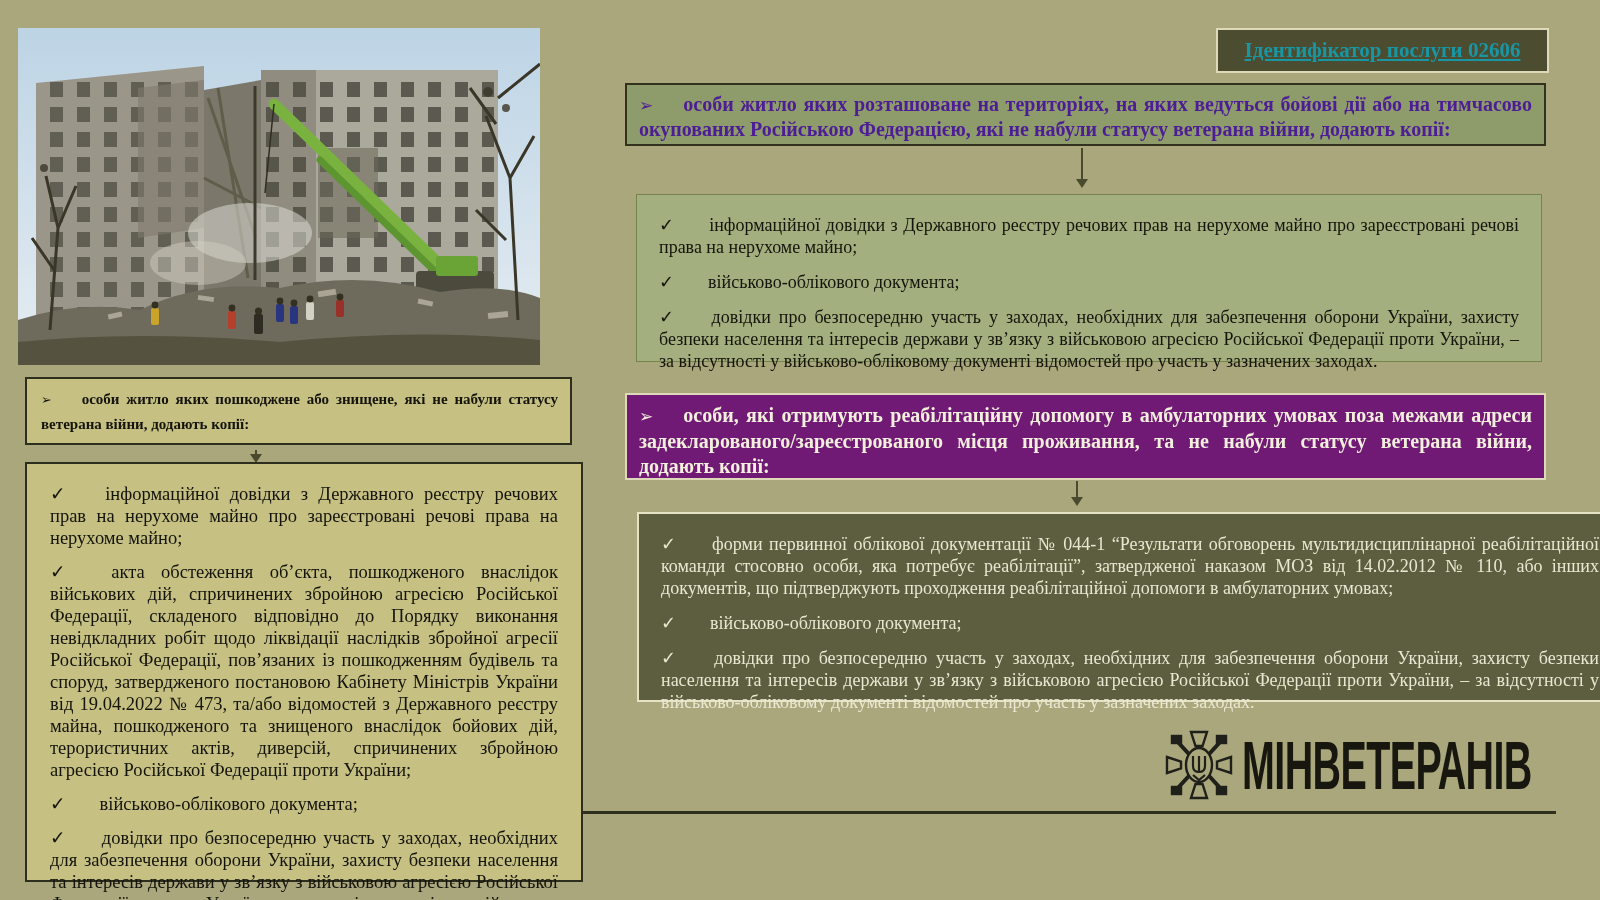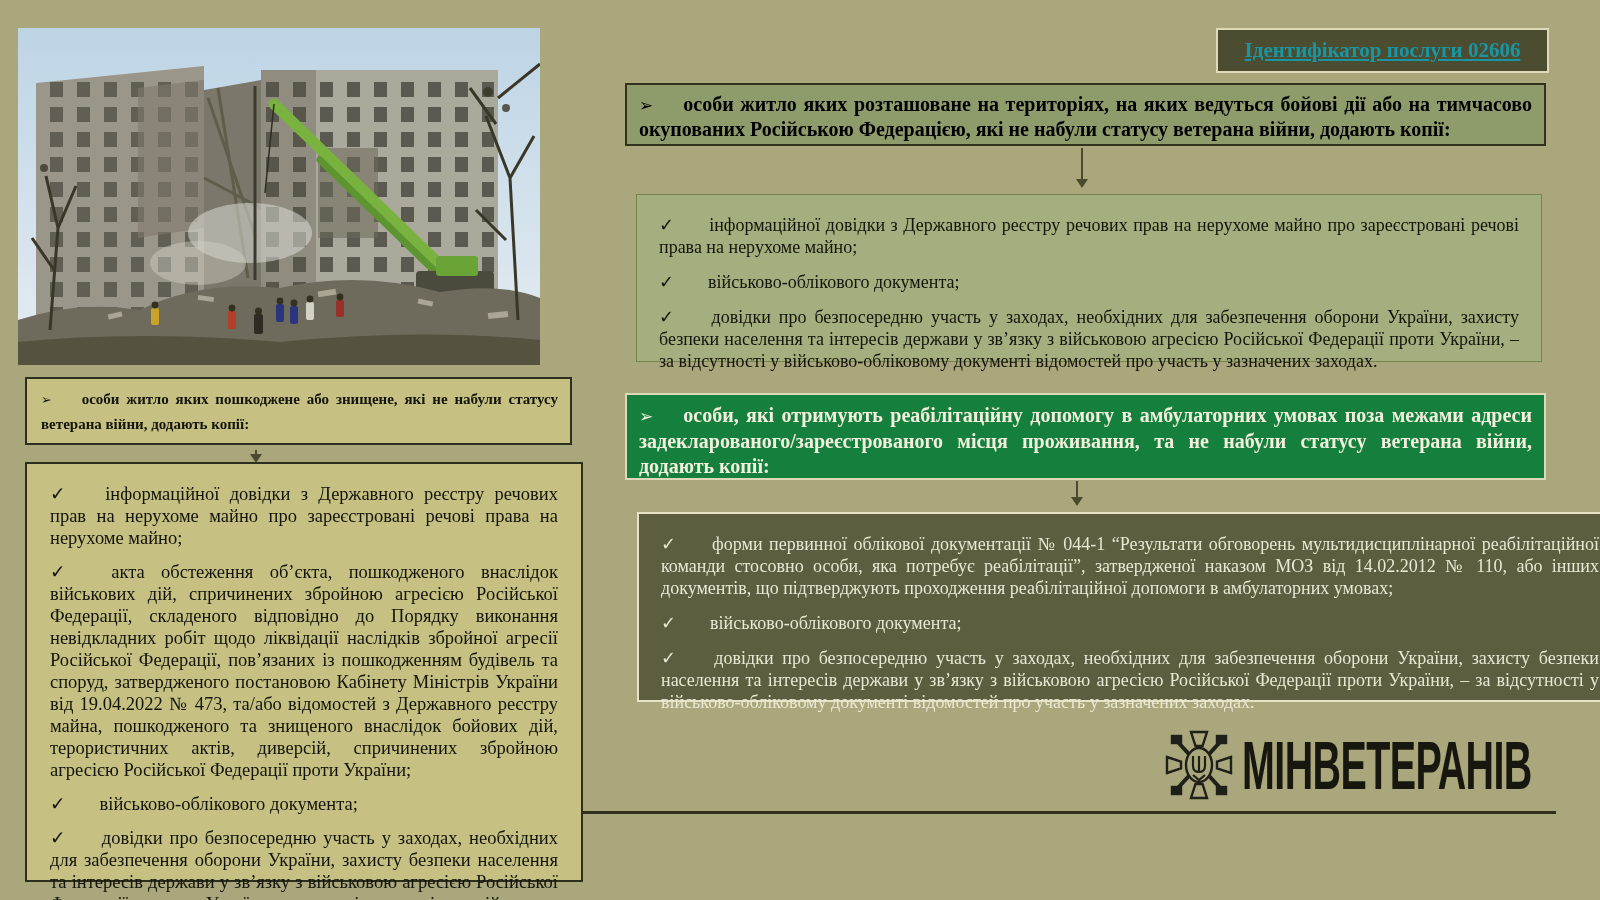--- a/index.html
+++ b/index.html
@@ -20,25 +20,25 @@
 
   
   .left-hdr{left:25px;top:377px;width:547px;height:68px;background:#C6C083;border:2px solid #2E2E1E;
             padding:8px 12px 8px 14px;font-size:15px;line-height:25px;color:#14140C;}
   .left-list{left:25px;top:462px;width:558px;height:420px;background:#C6C083;border:2px solid #2E2E1E;
              padding:11px 15px 8px 15px;font-size:18.5px;line-height:22px;color:#14140C;}
   .left-list .li{margin-bottom:12px;}
 
   
   .r-hdr1{left:625px;top:83px;width:921px;height:63px;background:#8E9C6B;border:2px solid #32321E;
-          padding:7px 12px;font-size:20px;line-height:24px;color:#000000;}
+          padding:7px 12px;font-size:20px;line-height:24px;color:#4c1d95;}
   .r-list1{left:636px;top:194px;width:906px;height:168px;background:#A3AF7E;border:1px solid #76834D;
            padding:11px 14px;font-size:18px;line-height:22px;color:#14140C;}
   .r-list1 .li{margin-bottom:13px;}
-  .r-hdr2{left:625px;top:393px;width:921px;height:87px;background:#15803d;border:2px solid #DED9B8;
+  .r-hdr2{left:625px;top:393px;width:921px;height:87px;background:#701a75;border:2px solid #DED9B8;
           padding:8px 12px;font-size:20px;line-height:25px;color:#F2EFDC;}
   .r-list2{left:637px;top:512px;width:986px;height:190px;background:#5C5E3F;border:2px solid #E6E2C4;
            padding:11px 14px;font-size:18px;line-height:22px;color:#EAE7D2;}
   .r-list2 .li{margin-bottom:13px;}
 
   
   .idbox{position:absolute;left:1216px;top:28px;width:333px;height:45px;box-sizing:border-box;
          background:#4C4C31;border:2px solid #DED9B8;display:flex;align-items:center;justify-content:center;
          font-size:21px;font-weight:bold;color:#1896A4;text-decoration:underline;cursor:pointer;}
 

